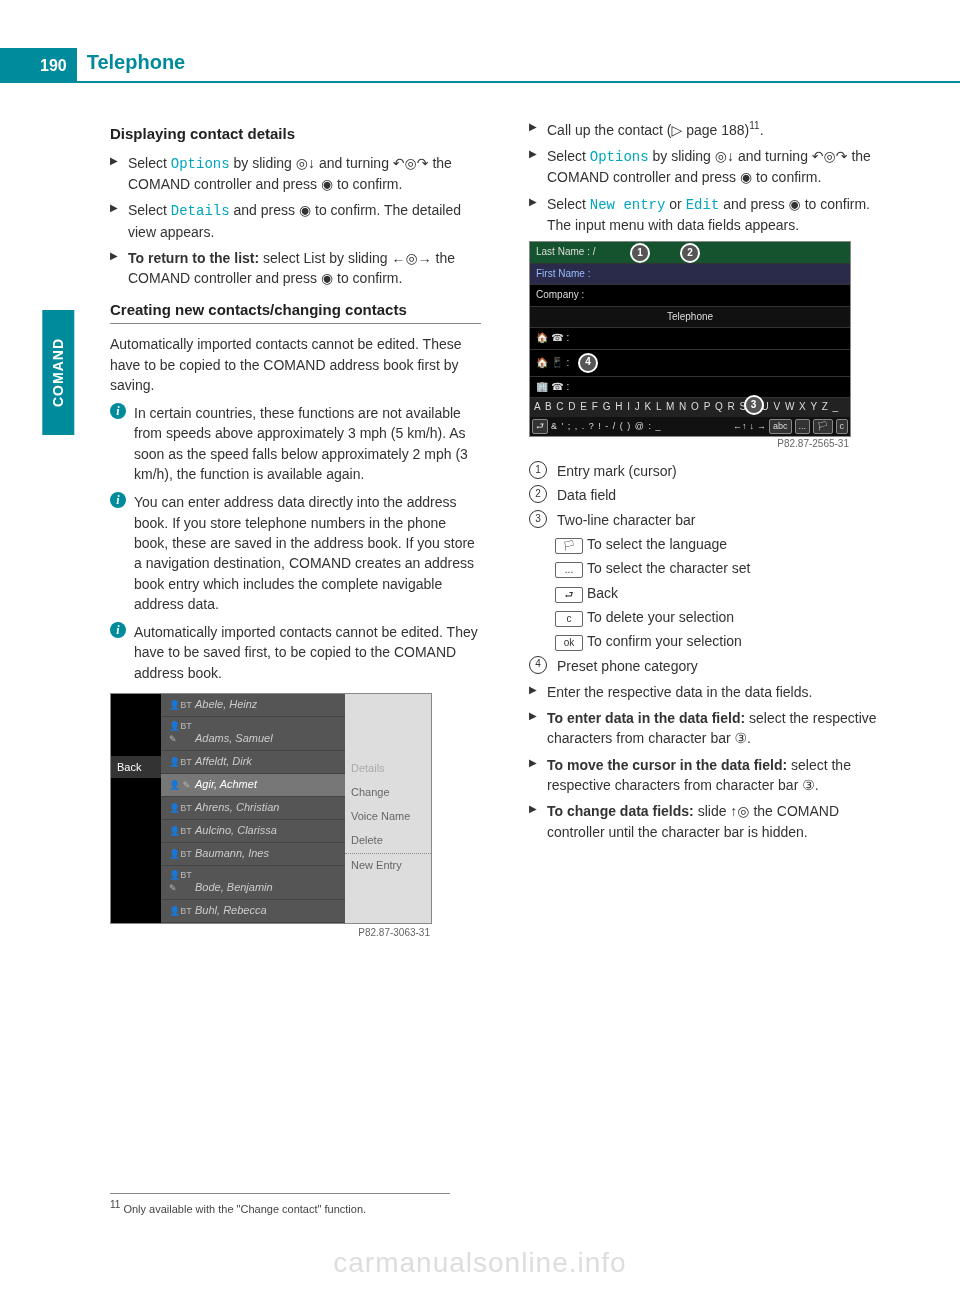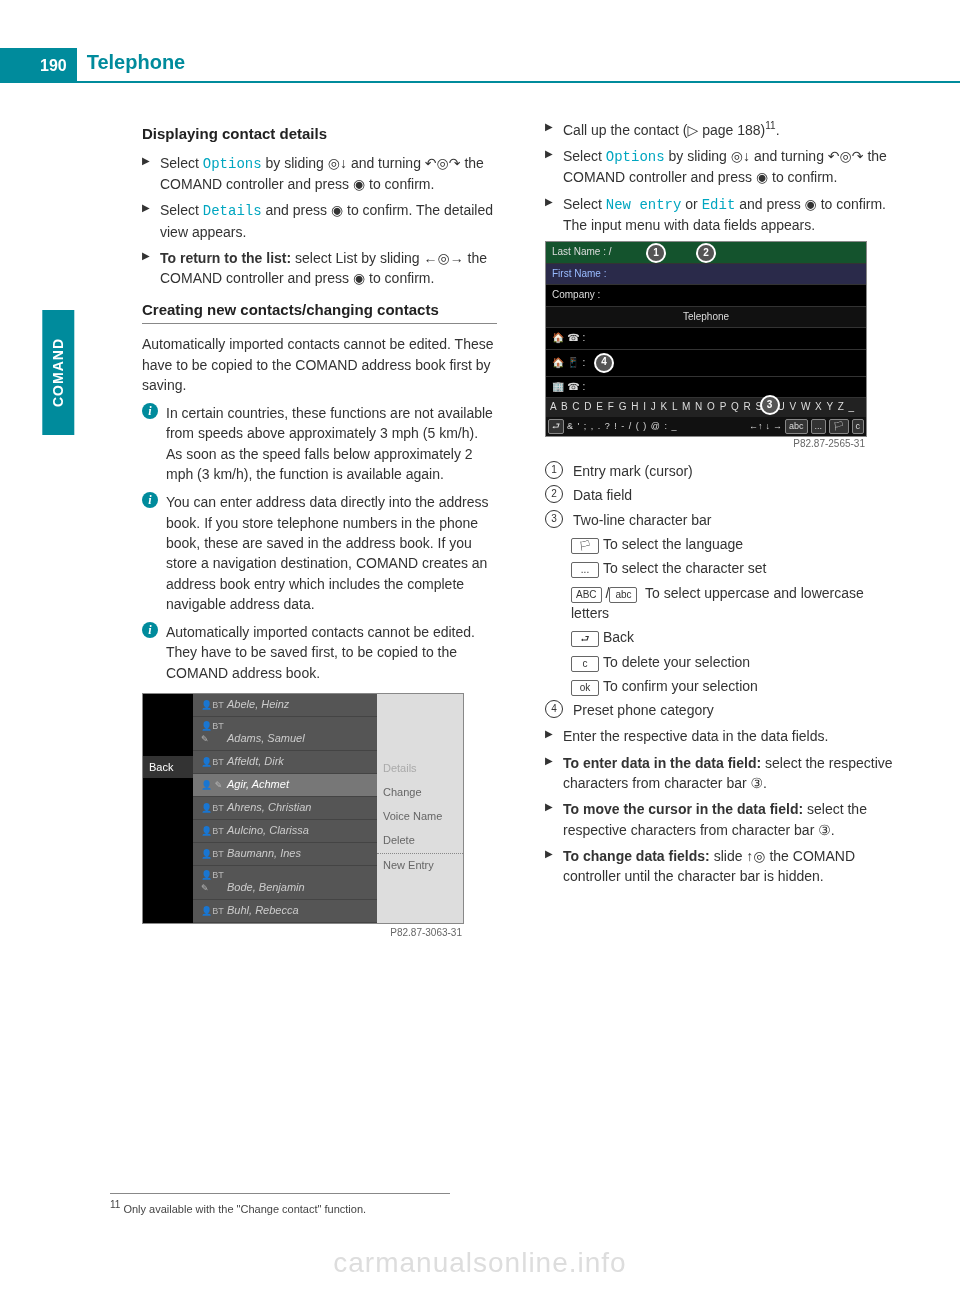--- a/index.html
+++ b/index.html
@@ -49,21 +49,20 @@
     font-size: 14px;
     padding: 28px 6px;
     writing-mode: vertical-rl;
     transform: rotate(180deg);
     letter-spacing: 1px;
   }
   .content {
     display: flex;
     padding: 30px 60px 20px 110px;
     gap: 48px;
-    margin-left: 32px;
   }
   .col {
     width: 50%;
   }
   h4 {
     font-size: 15px;
     font-weight: bold;
     margin: 10px 0 8px 0;
     color: #222;
   }
@@ -353,21 +352,20 @@
       <div class="legend-row">
           <span class="lnum">2</span>
           <span>Data field</span>
         </div>
       <div class="legend-row">
           <span class="lnum">3</span>
           <span>Two-line character bar</span>
         </div>
       <div class="indent"><span class="keycap">🏳</span><span>To select the language</span></div>
       <div class="indent"><span class="keycap">...</span><span>To select the character set</span></div>
-      <div class="indent"><span class="keycap">ABC</span>/<span class="keycap">abc</span> <span>To select uppercase and lowercase letters</span></div>
       <div class="indent"><span class="keycap">⮐</span><span>Back</span></div>
       <div class="indent"><span class="keycap">c</span><span>To delete your selection</span></div>
       <div class="indent"><span class="keycap">ok</span><span>To confirm your selection</span></div>
       <div class="legend-row">
           <span class="lnum">4</span>
           <span>Preset phone category</span>
         </div>
 
       <div class="step">Enter the respective data in the data fields.</div>
       <div class="step"><span class="bold">To enter data in the data field:</span><span> select the respective characters from character bar ③.</span></div>

